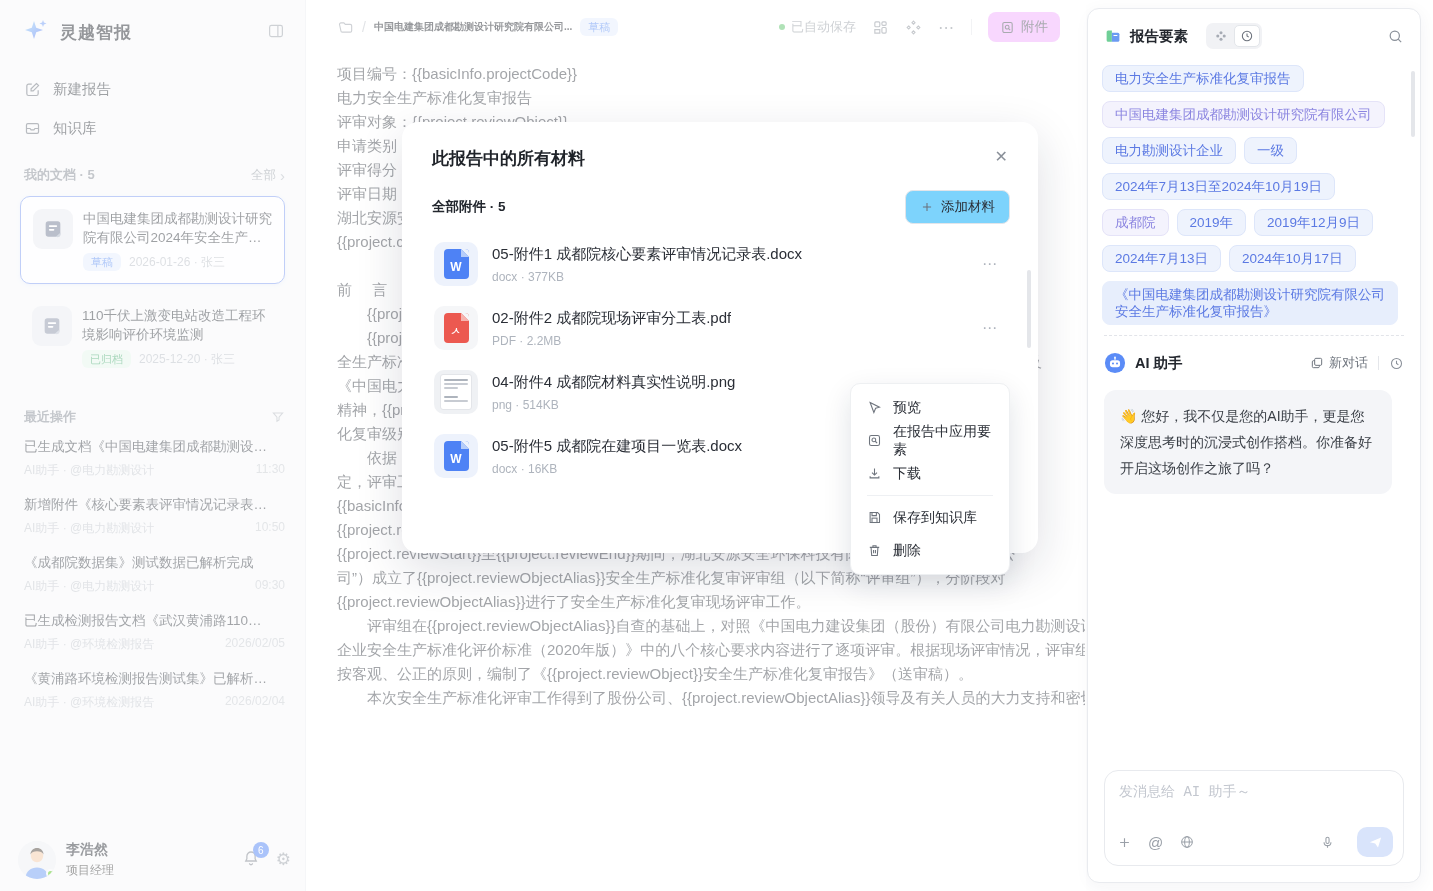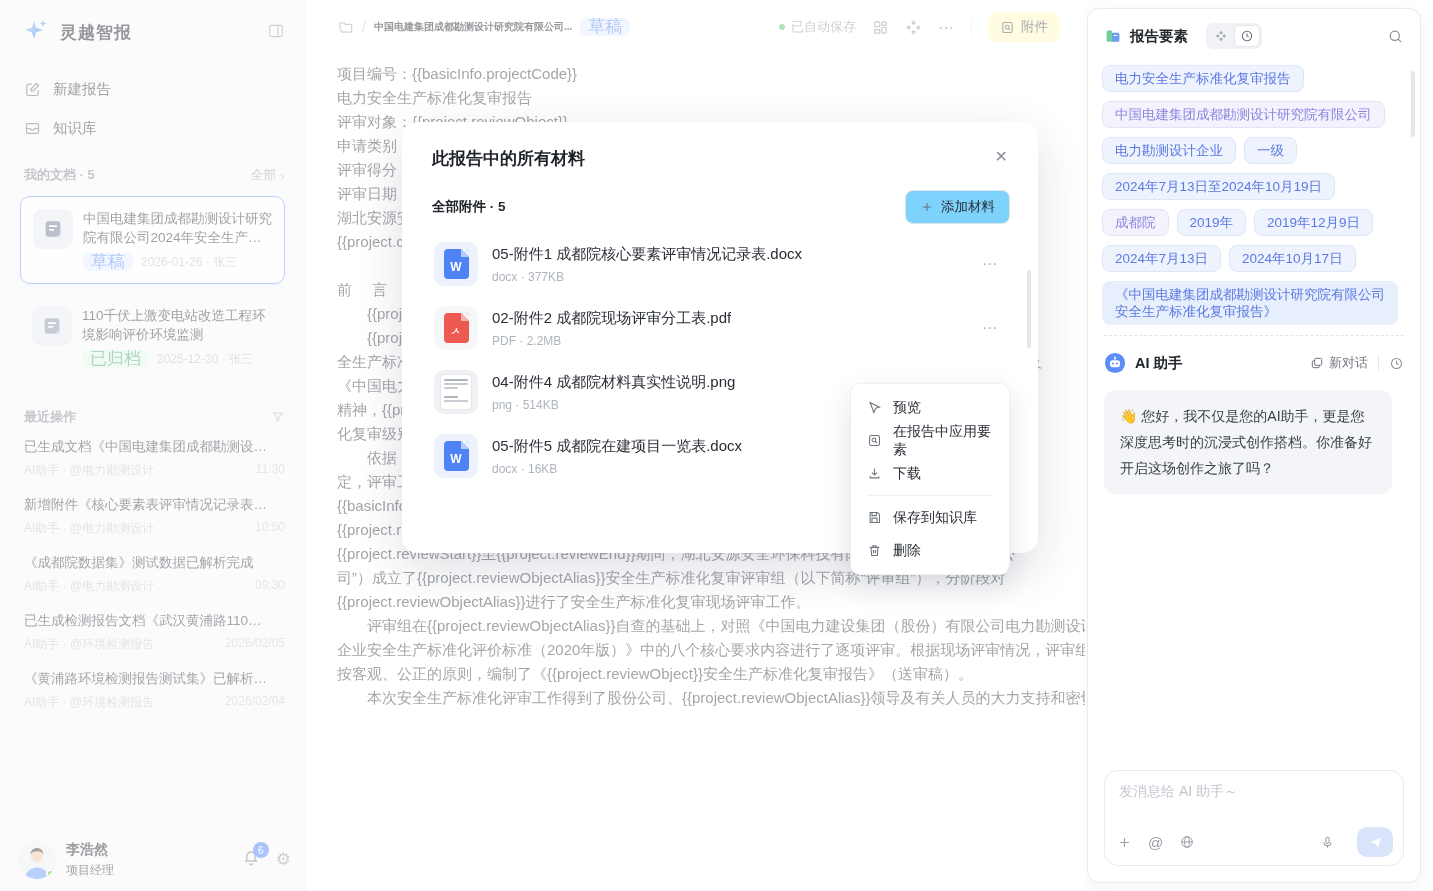--- a/index.html
+++ b/index.html
@@ -17,21 +17,21 @@
   .nav-item{display:flex;align-items:center;gap:12px;padding:10px 24px;font-size:14.5px;color:#363b42;cursor:pointer}
   .nav-item svg{color:#6b717b}
   .sec-row{display:flex;align-items:center;padding:18px 20px 8px 24px;font-size:13px;color:#858b94;font-weight:bold}
   .sec-row .right{margin-left:auto;font-weight:normal;color:#9aa0a8;font-size:12.5px;display:flex;align-items:center;gap:4px;cursor:pointer}
   .chev{font-size:15px;color:#b3b8bf;line-height:1}
   .doc-card{margin:4px 20px 10px 20px;border-radius:10px;padding:12px 12px;display:flex;gap:10px;cursor:pointer}
   .doc-card.selected{background:#fdfdff;border:1.5px solid #7e9cf0;box-shadow:0 1px 4px rgba(110,140,230,.12)}
   .doc-ico{width:40px;height:40px;border-radius:9px;background:#e9ebf0;flex:0 0 auto;display:flex;align-items:center;justify-content:center}
   .doc-card .t{font-size:13.5px;color:#363b42;line-height:19px;display:-webkit-box;-webkit-line-clamp:2;-webkit-box-orient:vertical;overflow:hidden;max-height:38px}
   .doc-card .meta{display:flex;align-items:center;gap:8px;margin-top:6px}
-  .badge{font-size:17px;padding:2px 8px;border-radius:6px;line-height:14px;white-space:nowrap}
+  .badge{font-size:11px;padding:2px 8px;border-radius:6px;line-height:14px;white-space:nowrap}
   .badge.blue{background:#e4edfd;color:#5c8df2}
   .badge.green{background:#e4f5ea;color:#4fae76}
   .meta .when{font-size:12px;color:#b9bec6;white-space:nowrap}
   .recent{padding:4px 20px 0 24px}
   .recent-item{margin-bottom:17px;cursor:pointer}
   .recent-item .rt{font-size:13.5px;color:#3d424a;white-space:nowrap;overflow:hidden;text-overflow:ellipsis;max-width:262px}
   .recent-item .rs{display:flex;margin-top:6px;font-size:12px;color:#c2c6cd}
   .recent-item .rs .time{margin-left:auto;color:#c6cad0}
   .user-row{position:absolute;left:18px;right:14px;bottom:12px;display:flex;align-items:center;gap:10px}
   .avatar{position:relative;width:38px;height:38px;border-radius:50%;background:#eceef2;overflow:hidden;flex:0 0 auto}
@@ -47,21 +47,21 @@
   
   .main{position:absolute;left:307px;top:0;width:779px;height:891px;background:#fff}
   .topbar{display:flex;align-items:center;height:54px;padding:0 26px 0 30px;gap:8px}
   .crumb-sep{color:#c0c4cb;font-size:14px}
   .topbar .title{font-size:10px;font-weight:bold;color:#23272e;max-width:300px;white-space:nowrap;overflow:hidden}
   .tb-right{margin-left:auto;display:flex;align-items:center;gap:16px;color:#8a9099}
   .autosave{display:flex;align-items:center;gap:6px;font-size:13px;color:#9aa0a8}
   .autosave .dot{width:6px;height:6px;border-radius:50%;background:#5bc26a}
   .tb-ico{cursor:pointer;color:#8a9099;display:flex;align-items:center}
   .tb-divider{width:1px;height:16px;background:#e4e6ea}
-  .attach-pill{display:flex;align-items:center;gap:6px;background:#fef9c3;border-radius:8px;padding:6px 12px;font-size:13.5px;color:#4a5059;cursor:pointer}
+  .attach-pill{display:flex;align-items:center;gap:6px;background:#f0abfc;border-radius:8px;padding:6px 12px;font-size:13.5px;color:#4a5059;cursor:pointer}
   .doc-body{position:absolute;left:30px;top:62px;width:748px;height:810px;overflow:hidden;color:#3f444c;font-size:15px}
   .doc-line{height:24px;line-height:24px;white-space:nowrap;overflow:hidden}
   .preface{height:24px;line-height:24px;margin-top:24px;letter-spacing:8px}
 
   
   .overlay{position:absolute;left:0;top:0;width:1086px;height:891px;background:rgba(255,255,255,.52);z-index:40}
 
   
   .rpanel{position:absolute;left:1087px;top:8px;width:334px;height:875px;background:#fff;border:1px solid #e9ebef;border-radius:12px;
           box-shadow:0 4px 18px rgba(30,40,70,.05);z-index:30}
@@ -78,21 +78,21 @@
   .tag.v-blue-filled{color:#5b79e3;background:#e7eefc;border:1px solid #e7eefc;max-width:296px}
   .rp-scroll{position:absolute;right:5px;top:62px;width:4px;height:66px;border-radius:2px;background:#e4e6ea;cursor:pointer}
   .dash-sep{margin:10px 16px 0 16px;border-top:1px dashed #e2e4e9}
   .ai-head{display:flex;align-items:center;gap:9px;padding:16px 16px 0 16px}
   .ai-title{font-size:14.5px;font-weight:bold;color:#23272e}
   .ai-right{margin-left:auto;display:flex;align-items:center;gap:10px;color:#6e747d;font-size:13px}
   .newchat{display:flex;align-items:center;gap:5px;cursor:pointer}
   .ai-div{width:1px;height:14px;background:#e4e6ea}
   .bubble{margin:16px 16px 0 16px;background:#f4f5f8;border-radius:12px;padding:13px 16px;font-size:14px;line-height:26px;color:#3a3f46;width:288px}
   .chatbox{position:absolute;left:16px;right:16px;bottom:16px;height:96px;border:1px solid #e8eaee;border-radius:14px;padding:12px 12px 10px 14px}
-  .chat-input{width:100%;border:none;outline:none;resize:none;font-family:Liberation Sans, sans-serif;font-size:14px;color:#be185d;height:34px;background:transparent}
+  .chat-input{width:100%;border:none;outline:none;resize:none;font-family:Liberation Mono, monospace;font-size:14px;color:#be185d;height:34px;background:transparent}
   .chat-input::placeholder{color:#c3c7cf}
   .chat-tools{position:absolute;left:12px;right:10px;bottom:8px;display:flex;align-items:center;gap:16px;color:#9aa0a8}
   .ct{cursor:pointer;display:flex;align-items:center}
   .at-sign{font-size:15px;line-height:1}
   .send-btn{margin-left:6px;width:36px;height:30px;border-radius:10px;background:#d9e4fb;display:flex;align-items:center;justify-content:center;cursor:pointer}
   .mic{margin-left:auto}
 
   
   .modal{position:absolute;left:402px;top:122px;width:636px;height:431px;background:#fff;border-radius:16px;z-index:60;
          box-shadow:0 16px 48px rgba(20,30,60,.14)}

